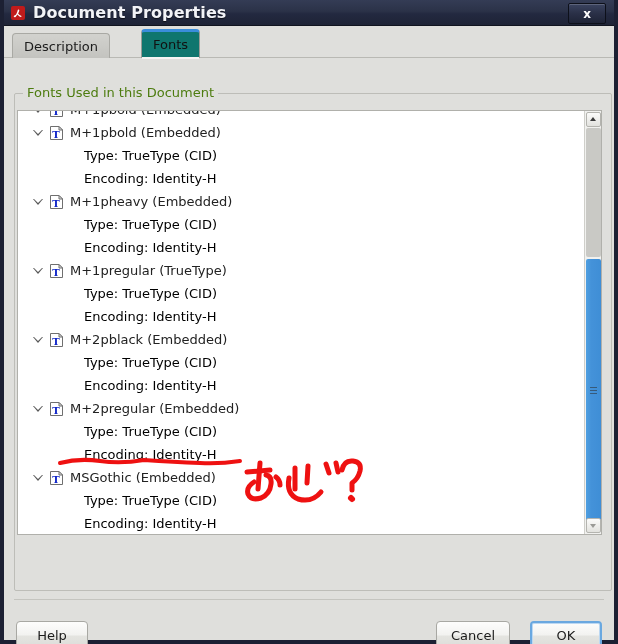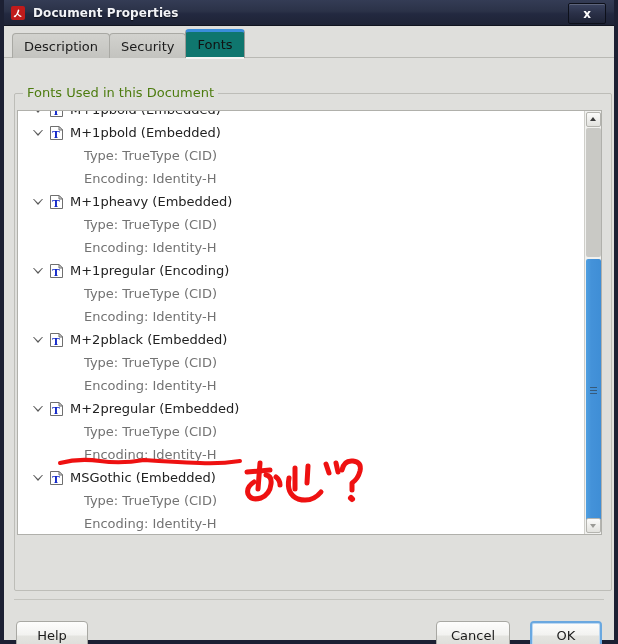--- a/index.html
+++ b/index.html
@@ -41,21 +41,21 @@
     box-sizing: border-box;
   }
   #title-bar .tb-icon {
     width: 16px; height: 16px;
     margin-right: 7px;
     position: relative;
     flex: none;
   }
   .title-text {
     color: #f2f3f7;
-    font-size: 12px;
+    font-size: 16px;
     font-weight: bold;
     letter-spacing: 0.1px;
     text-shadow: 0 1px 1px rgba(0,0,0,0.6);
     white-space: nowrap;
   }
   #close-button {
     position: absolute;
     right: 8px;
     top: 3px;
     width: 36px;
@@ -84,20 +84,21 @@
 
   
   #tab-strip {
     height: 32px;
     min-height: 32px;
     position: relative;
     padding-left: 8px;
     box-sizing: border-box;
     display: flex;
     align-items: flex-end;
+    gap: 32px;
   }
   #tab-strip:after {
     content: "";
     position: absolute;
     left: 0; right: 0;
     bottom: 0;
     height: 1px;
     background: #b9b9b4;
   }
   .tab {
@@ -183,21 +184,21 @@
     display: flex;
     align-items: center;
     padding-left: 14px;
     font-size: 13px;
     color: #222222;
     white-space: nowrap;
     cursor: default;
   }
   .font-row.detail {
     padding-left: 66px;
-    color: #737373;
+    color: #000000;
   }
   .twisty {
     width: 13px; height: 13px;
     margin-right: 4px;
     flex: none;
     position: relative;
     cursor: pointer;
   }
   .twisty:before {
     content: "";
@@ -356,21 +357,20 @@
     <span class="title-text">Document Properties</span>
     <div id="close-button">
       <span>x</span>
     </div>
   </div>
 
   <div id="dialog-body">
 
     <div id="tab-strip">
       <div class="tab">Description</div>
-      <div class="tab">Security</div>
       <div class="tab selected">Fonts</div>
     </div>
 
     <div id="fonts-group">
       <span id="fonts-group-label">Fonts Used in this Document</span>
     </div>
 
     <div id="fonts-listbox">
       <ul id="font-list">
           <li class="font-row">
@@ -412,21 +412,21 @@
           <li class="font-row detail">
             <span>Encoding: Identity-H</span>
           </li>
           <li class="font-row">
             <span class="twisty"></span>
             <span class="font-icon"><svg width="15" height="16" viewBox="0 0 15 16" xmlns="http://www.w3.org/2000/svg">
                 <path d="M1.5 1.5h8.5l3.5 3.5v9.5h-12z" fill="#ffffff" stroke="#6f6f6f" stroke-width="1"></path>
                 <path d="M10 1.5 L13.5 5 L10 5 Z" fill="#e6e6e6" stroke="#6f6f6f" stroke-width="1"></path>
                 <text x="7" y="13" font-family="DejaVu Serif, serif" font-size="10" font-weight="bold" fill="#1227c8" text-anchor="middle">T</text>
               </svg></span>
-            <span>M+1pregular (Encoding)</span>
+            <span>M+1pregular (TrueType)</span>
           </li>
           <li class="font-row detail">
             <span>Type: TrueType (CID)</span>
           </li>
           <li class="font-row detail">
             <span>Encoding: Identity-H</span>
           </li>
           <li class="font-row">
             <span class="twisty"></span>
             <span class="font-icon"><svg width="15" height="16" viewBox="0 0 15 16" xmlns="http://www.w3.org/2000/svg">

